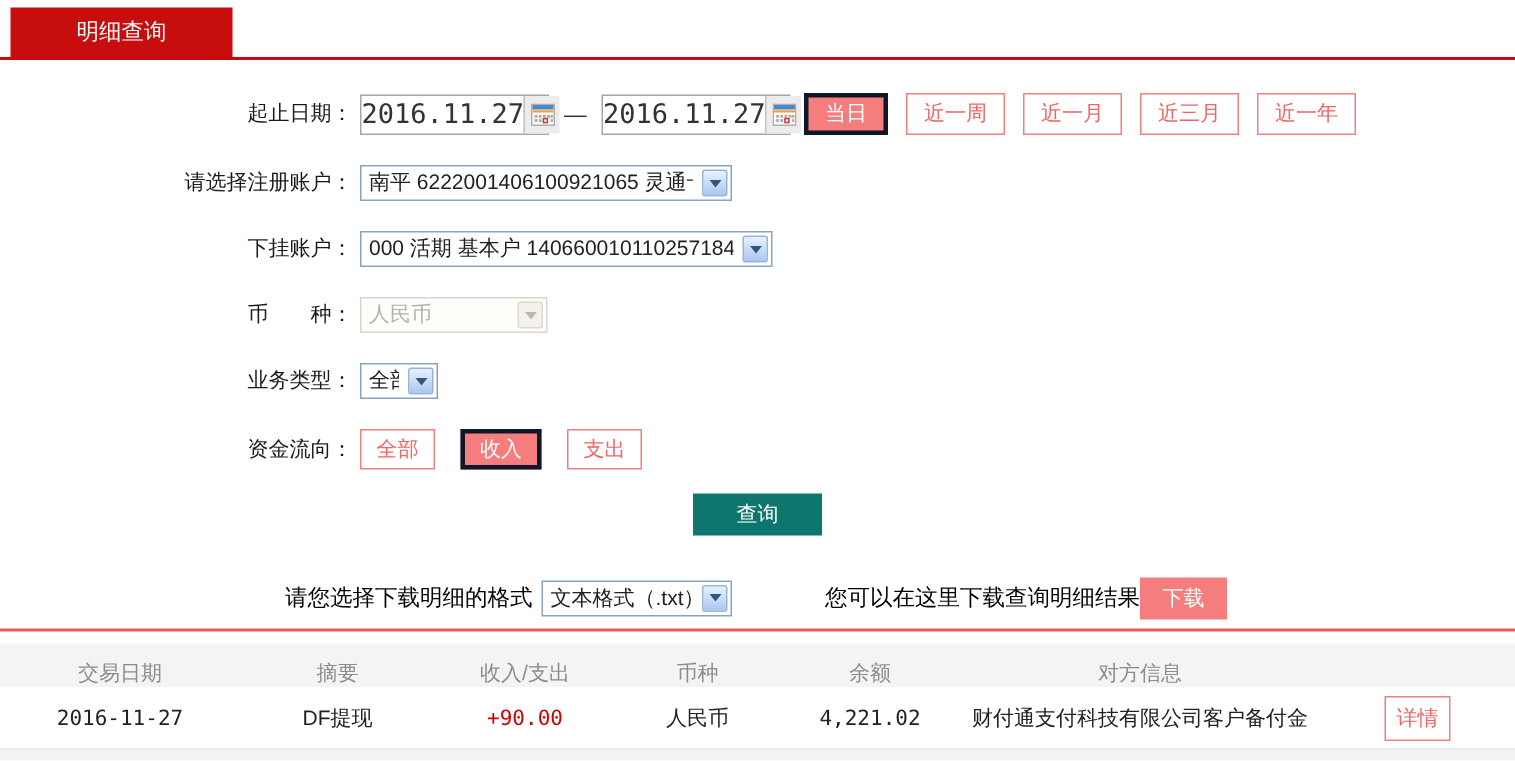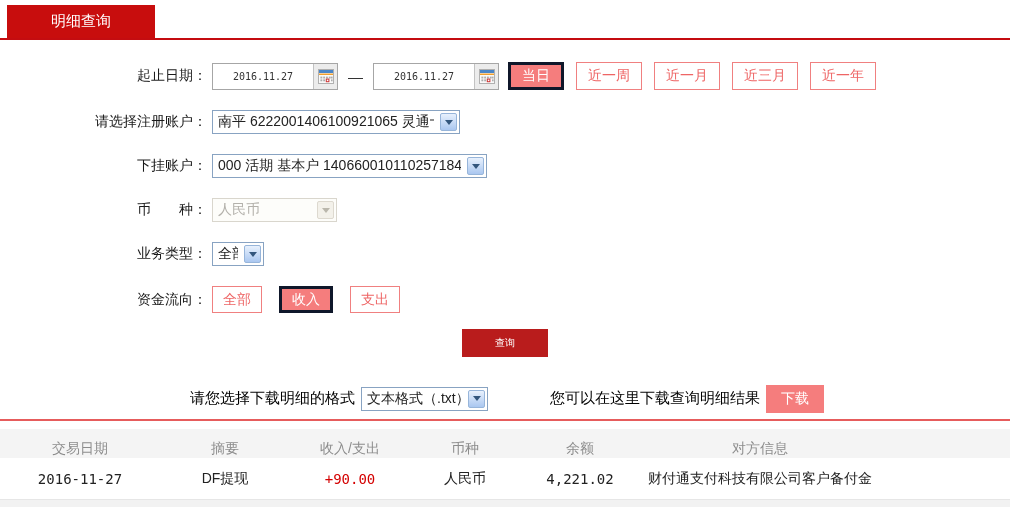--- a/index.html
+++ b/index.html
@@ -6,28 +6,28 @@
   body { background:#ffffff; font-family:"Liberation Sans","DejaVu Sans",sans-serif; }
   .page { position:relative; width:1010px; height:507px; background:#fff; overflow:hidden; }
 
   
   .tab-bar { padding-top:5px; border-bottom:2px solid #c40c10; height:40px; }
   .tab { margin-left:7px; width:148px; height:33px; background:#c80d0d; color:#fff;
          display:flex; align-items:center; justify-content:center; font-size:15px; cursor:pointer; }
 
   
   .form { padding-top:22px; }
-  .row { display:flex; align-items:center; }
+  .row { display:flex; align-items:center;padding-left:28px; }
   .row-label { width:212px; text-align:right; font-size:14px; color:#1a1a1a; padding-right:5px; flex:none; }
   .mono { font-family:"DejaVu Sans Mono","Liberation Mono",monospace; }
 
   .row-date { height:28px; margin-bottom:20px; }
   .date-input { display:inline-flex; align-items:center; width:126px; height:27px;
                 border:1px solid #a6a6a6; background:#fff; cursor:pointer; }
-  .date-text { flex:1; text-align:center; font-size:10px; color:#333; }
+  .date-text { flex:1; text-align:center; font-size:18px; color:#333; }
   .cal-btn { width:24px; height:25px; background:#ececec; border-left:1px solid #c2c2c2;
              display:flex; align-items:center; justify-content:center; flex:none; cursor:pointer; }
   .dash { margin:0 10px; color:#333; font-size:15px; }
 
   .qbtn { height:28px; padding:0 11px; margin-left:12px; font-size:14px; cursor:pointer;
           display:inline-flex; align-items:center; justify-content:center; }
   .qbtn.first { margin-left:9px; }
   .btn-outline { background:#fff; border:1px solid #f08080; color:#ee6565; }
   .btn-filled  { background:#f57d7d; border:3px solid #0f172a; color:#fff; }
 
@@ -49,27 +49,27 @@
   .w-sub      { width:275px; }
   .w-currency { width:125px; }
   .w-biz      { width:52px; }
   .w-format   { width:127px; }
 
   .row-flow { height:27px; margin-bottom:16px; }
   .fbtn { height:27px; min-width:40px; padding:0 10px; margin-right:17px; font-size:14px; cursor:pointer;
           display:inline-flex; align-items:center; justify-content:center; }
 
   .query-row { height:28px; text-align:center; margin-bottom:28px; }
-  .primary-btn { width:86px; height:28px; background:#b91c1c; color:#fff; border:none;
-                 font-size:10px; cursor:pointer; display:inline-flex; align-items:center; justify-content:center; }
+  .primary-btn { width:86px; height:28px; background:#0f766e; color:#fff; border:none;
+                 font-size:14px; cursor:pointer; display:inline-flex; align-items:center; justify-content:center; }
 
   .dl-row { height:27px; margin-bottom:7px; display:flex; align-items:center; padding-left:190px; }
   .dl-label { font-size:15px; color:#000; margin-right:6px; }
   .dl-hint  { font-size:15px; color:#000; margin-left:62px; }
-  .dl-btn   { width:58px; height:28px; margin-left:6px; background:#f57d7d; border:none; color:#fff;
+  .dl-btn   { width:58px; height:28px; background:#f57d7d; border:none; color:#fff;
               font-size:14px; cursor:pointer; }
 
   
   .table-sep { border-top:2px solid #e65c5c; }
   .grid-header { display:flex; margin-top:8px; height:29px; align-items:flex-end;
                  background:#f4f4f4; color:#8c8c8c; font-size:14px; }
   .grid-row { display:flex; height:43px; align-items:center; background:#fff;
               border-bottom:1px solid #ececec; font-size:14px; color:#222; }
   .c1{width:160px;} .c2{width:130px;} .c3{width:120px;} .c4{width:110px;}
   .c5{width:120px;} .c6{width:240px;} .c7{width:130px;}
@@ -212,17 +212,20 @@
     <div class="cell c7"></div>
   </div>
 
   <div class="grid-row">
     <div class="cell c1 mono">2016-11-27</div>
     <div class="cell c2">DF提现</div>
     <div class="cell c3 mono amount">+90.00</div>
     <div class="cell c4">人民币</div>
     <div class="cell c5 mono">4,221.02</div>
     <div class="cell c6">财付通支付科技有限公司客户备付金</div>
+    <div class="cell c7">
+      <button class="detail-btn">详情</button>
+    </div>
   </div>
 
   <div class="footer-strip"></div>
 
 </div>
 
 </body></html>

